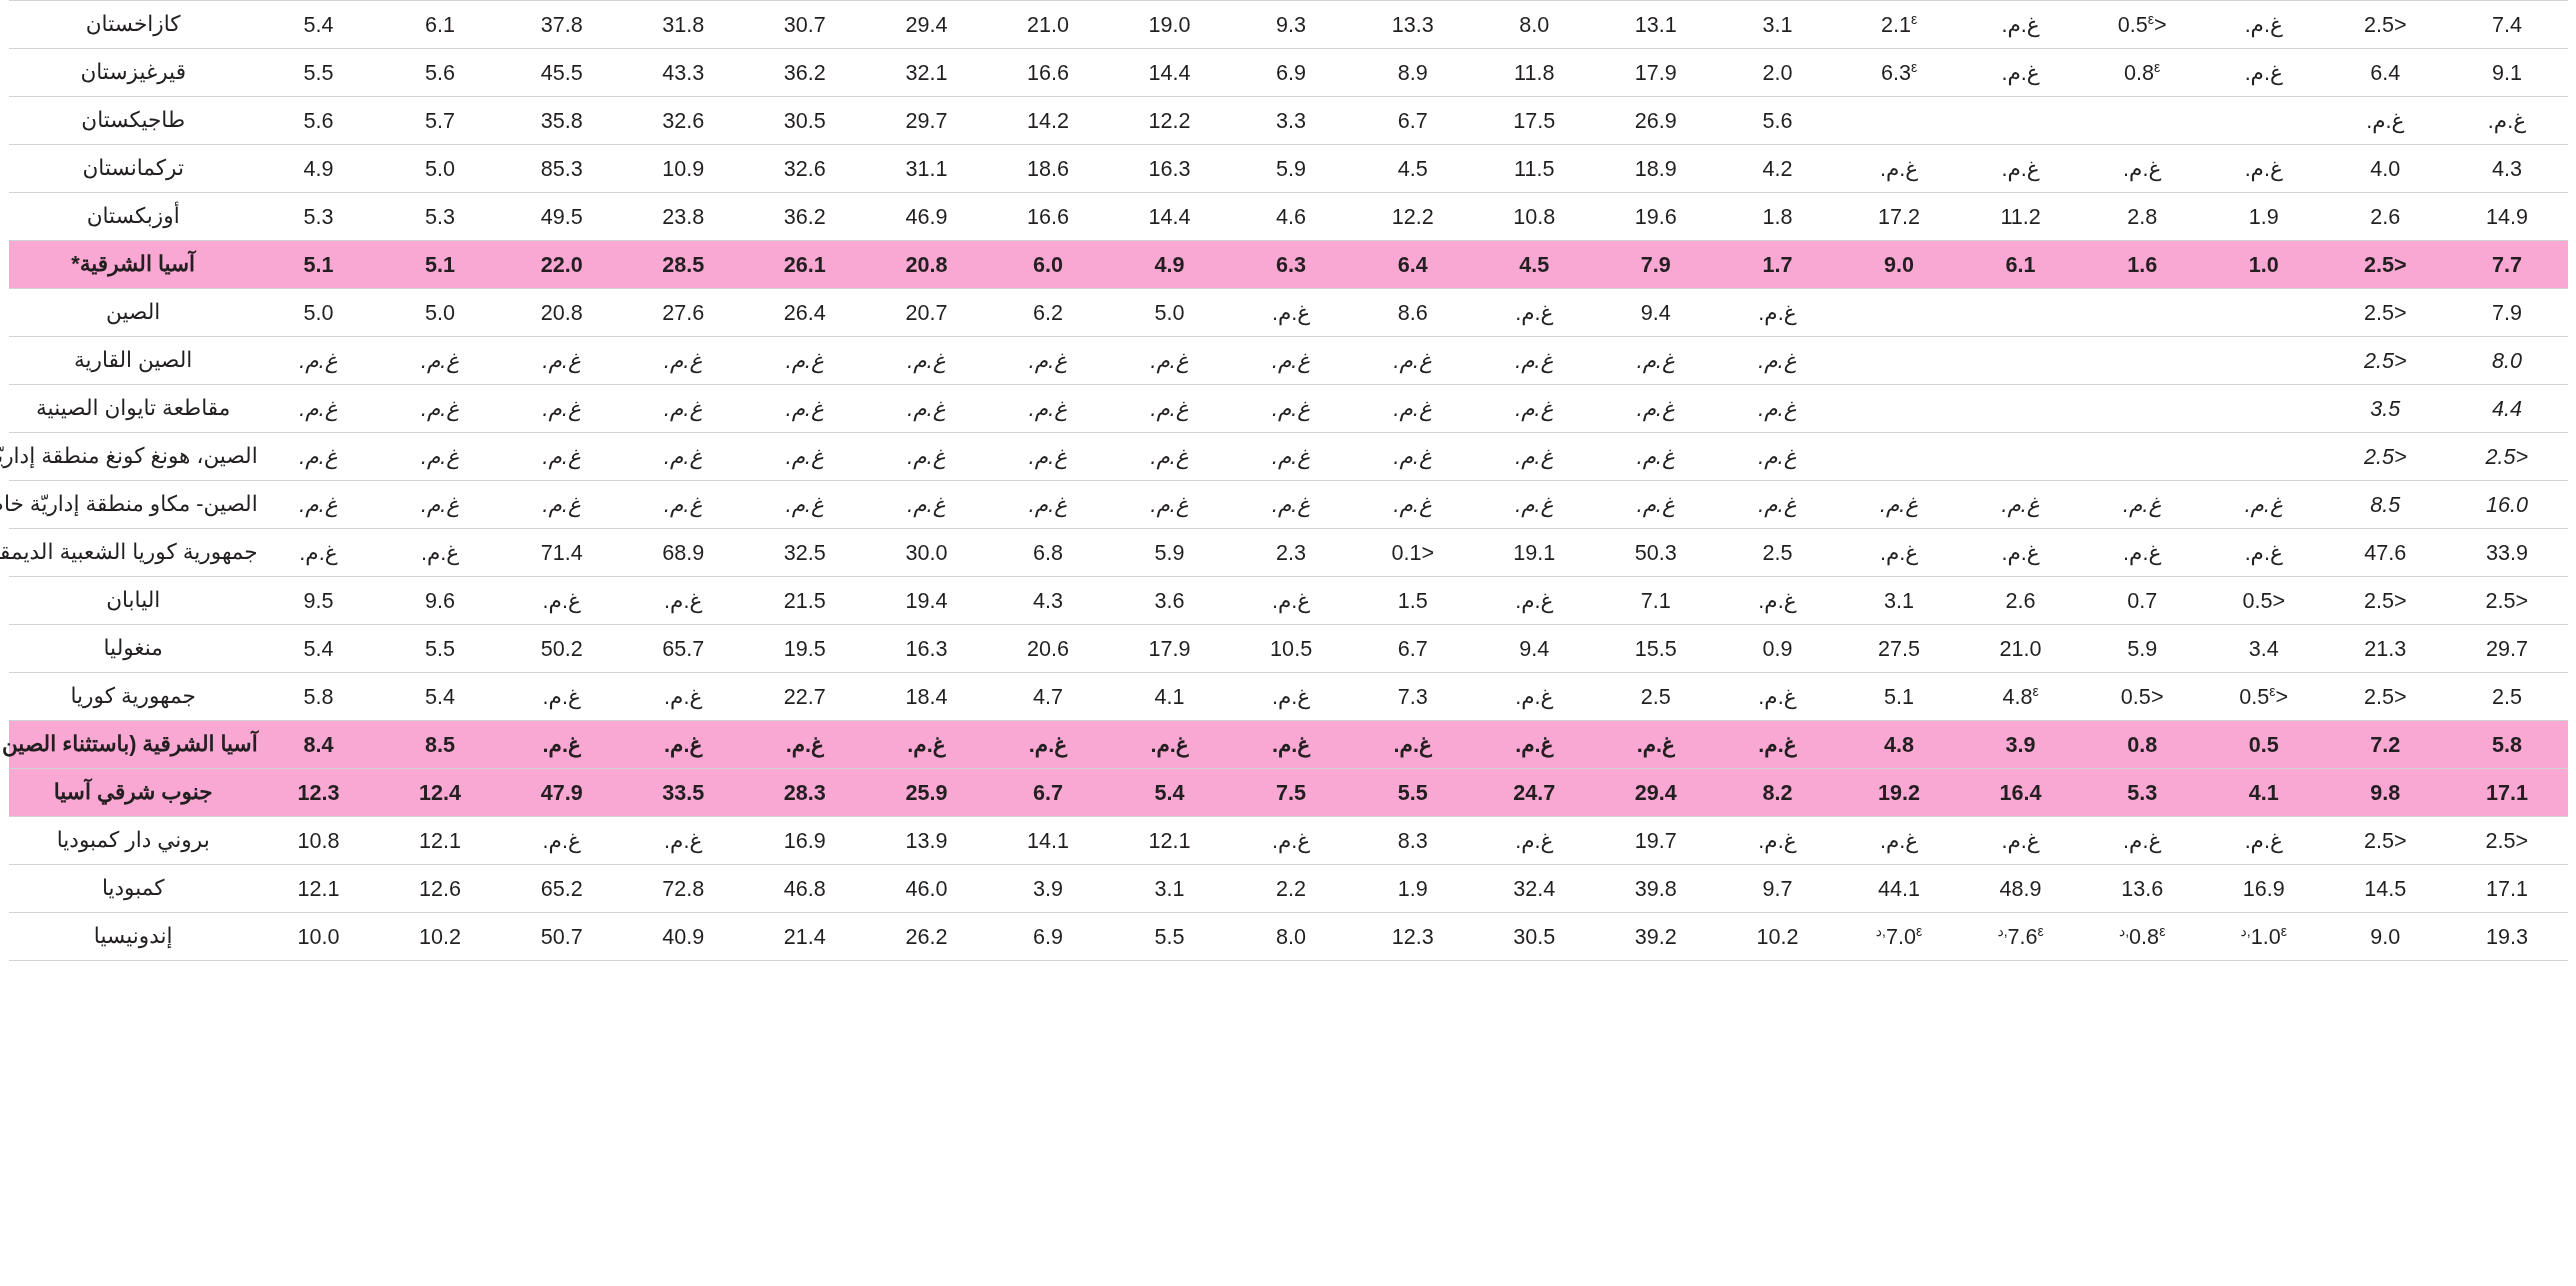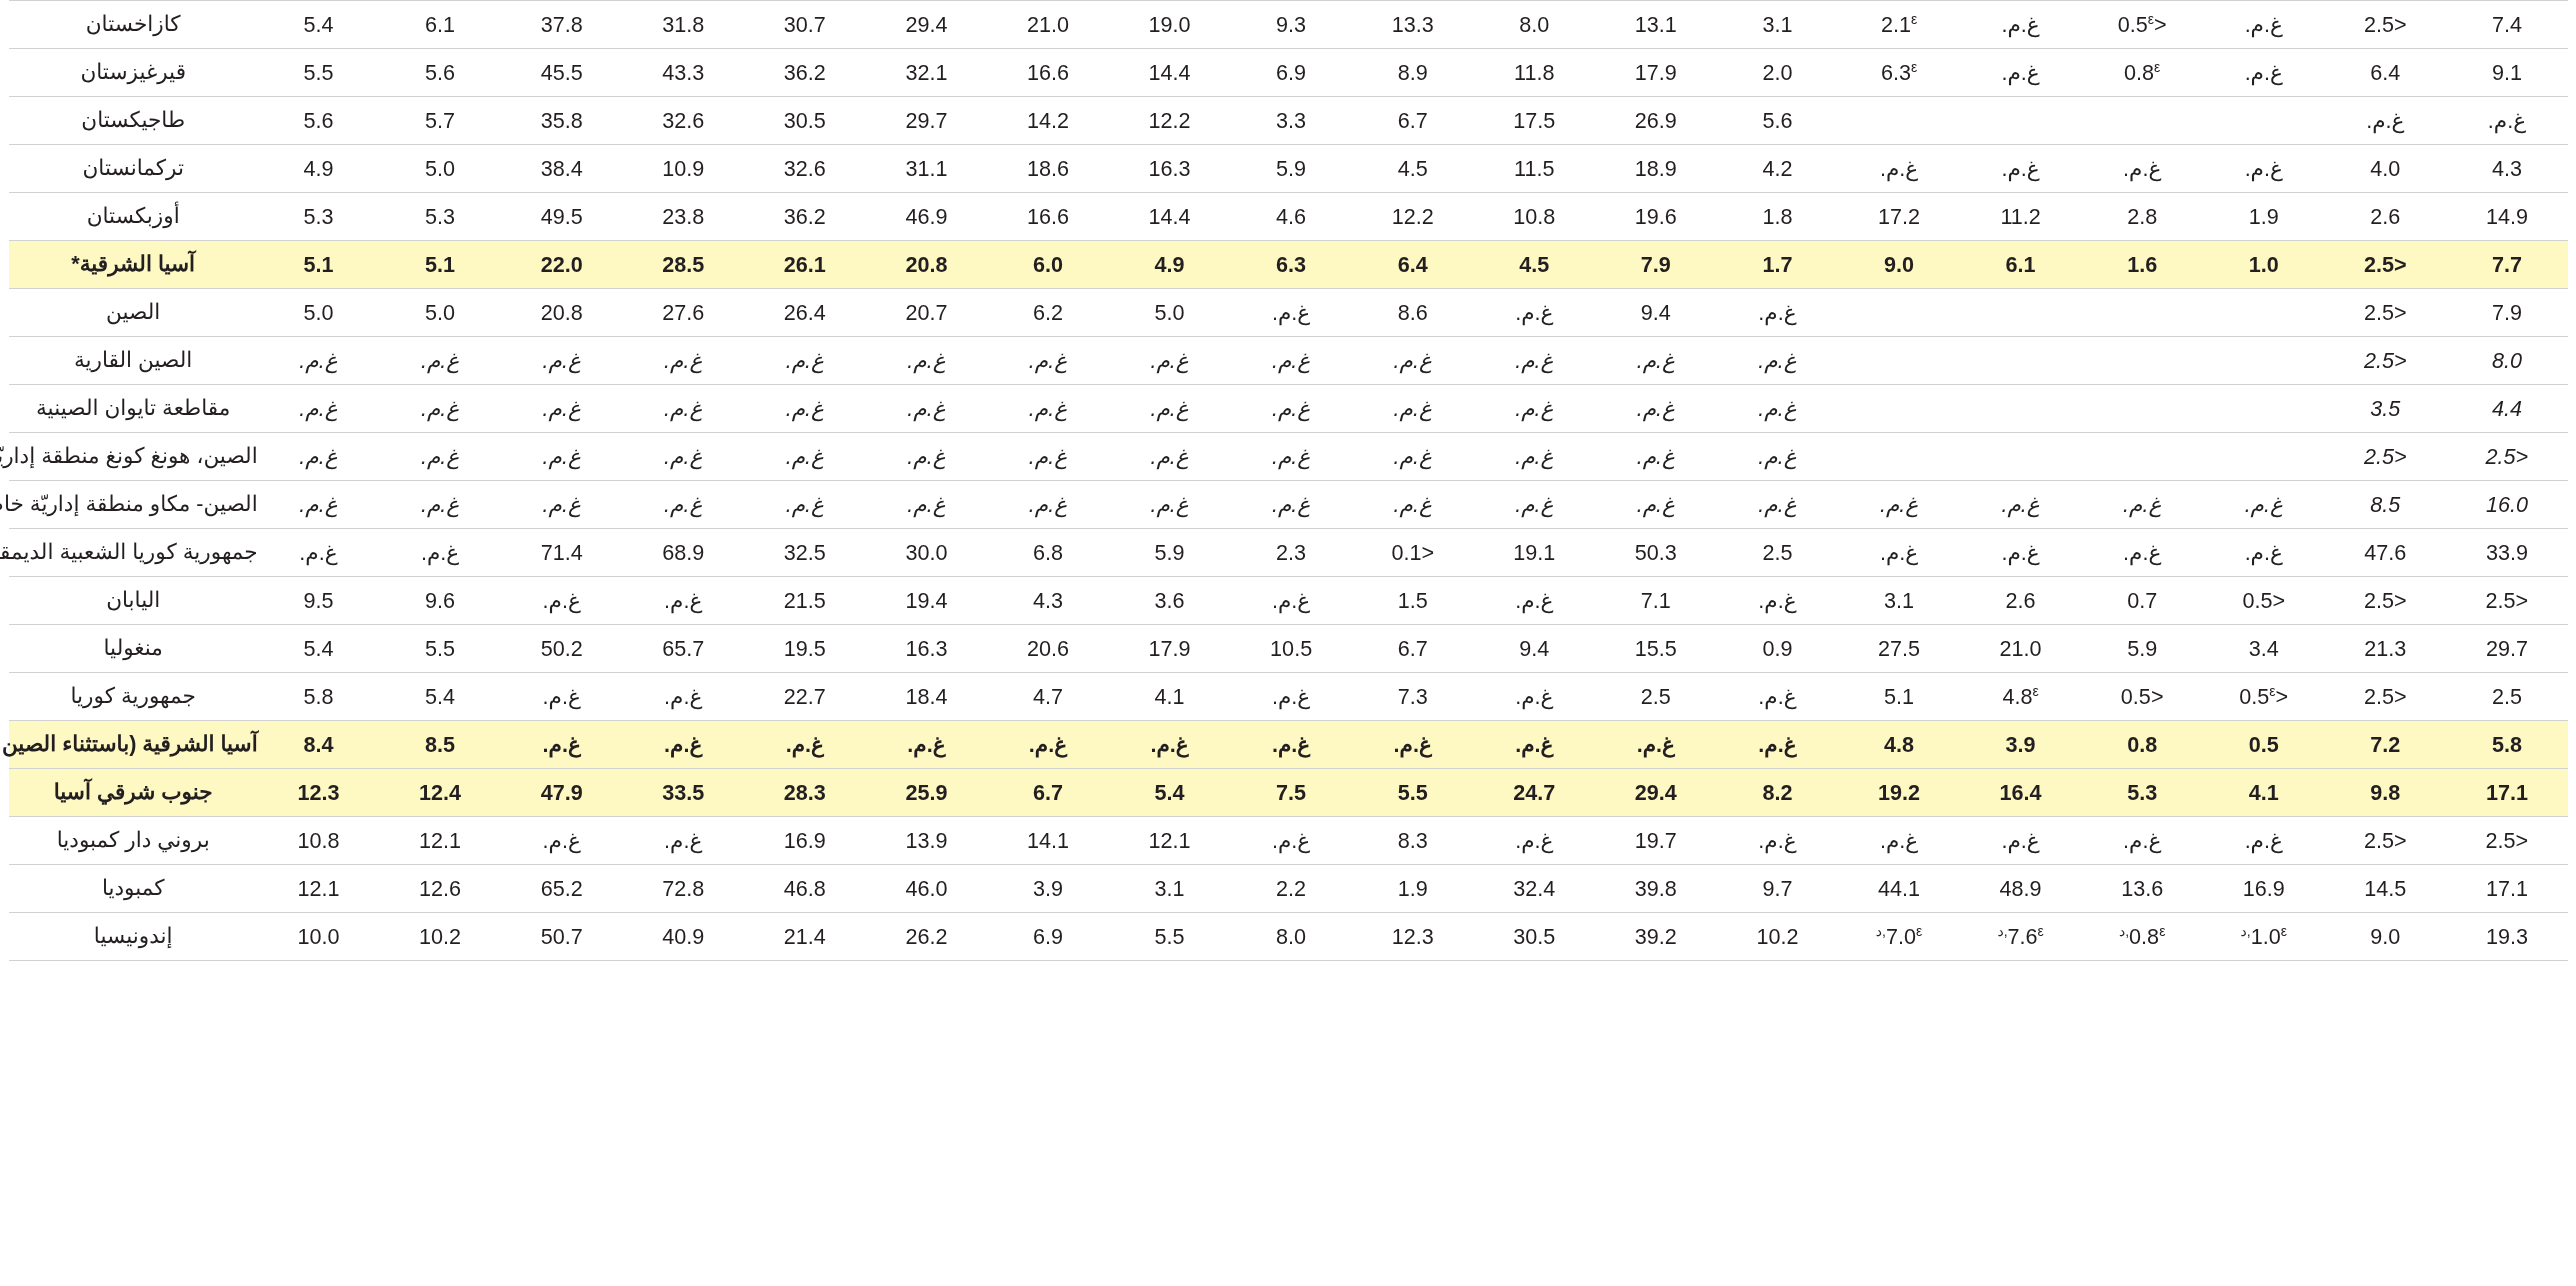--- a/index.html
+++ b/index.html
@@ -39,21 +39,21 @@
   td.label-cell {
     text-align: right;
     padding-right: 13.3px;
     font-weight: normal;
     font-size: 21.6px;
     white-space: normal;
     line-height: 1.25;
     width: 249px;
   }
   tr.row-normal td { background: #ffffff; }
-  tr.row-shaded td { background: #fef9c3; }
+  tr.row-shaded td { background: #f9a8d4; }
   tr.row-shaded td { font-weight: bold; }
   tr.row-shaded td.label-cell { font-weight: bold; }
   td.na {
     font-size: 21px;
     color: #231f20;
   }
   td.italic { font-style: italic; }
   sup.flag {
     font-size: 14px;
     vertical-align: super;
@@ -143,21 +143,21 @@
           <td>4.2</td>
           <td>18.9</td>
           <td>11.5</td>
           <td>4.5</td>
           <td>5.9</td>
           <td>16.3</td>
           <td>18.6</td>
           <td>31.1</td>
           <td>32.6</td>
           <td>10.9</td>
-          <td>38.4</td>
+          <td>85.3</td>
           <td>5.0</td>
           <td>4.9</td>
           <td class="label-cell">تركمانستان</td>
         </tr>
         <tr class="row-normal">
           <td>14.9</td>
           <td>2.6</td>
           <td>1.9</td>
           <td>2.8</td>
           <td>11.2</td>

